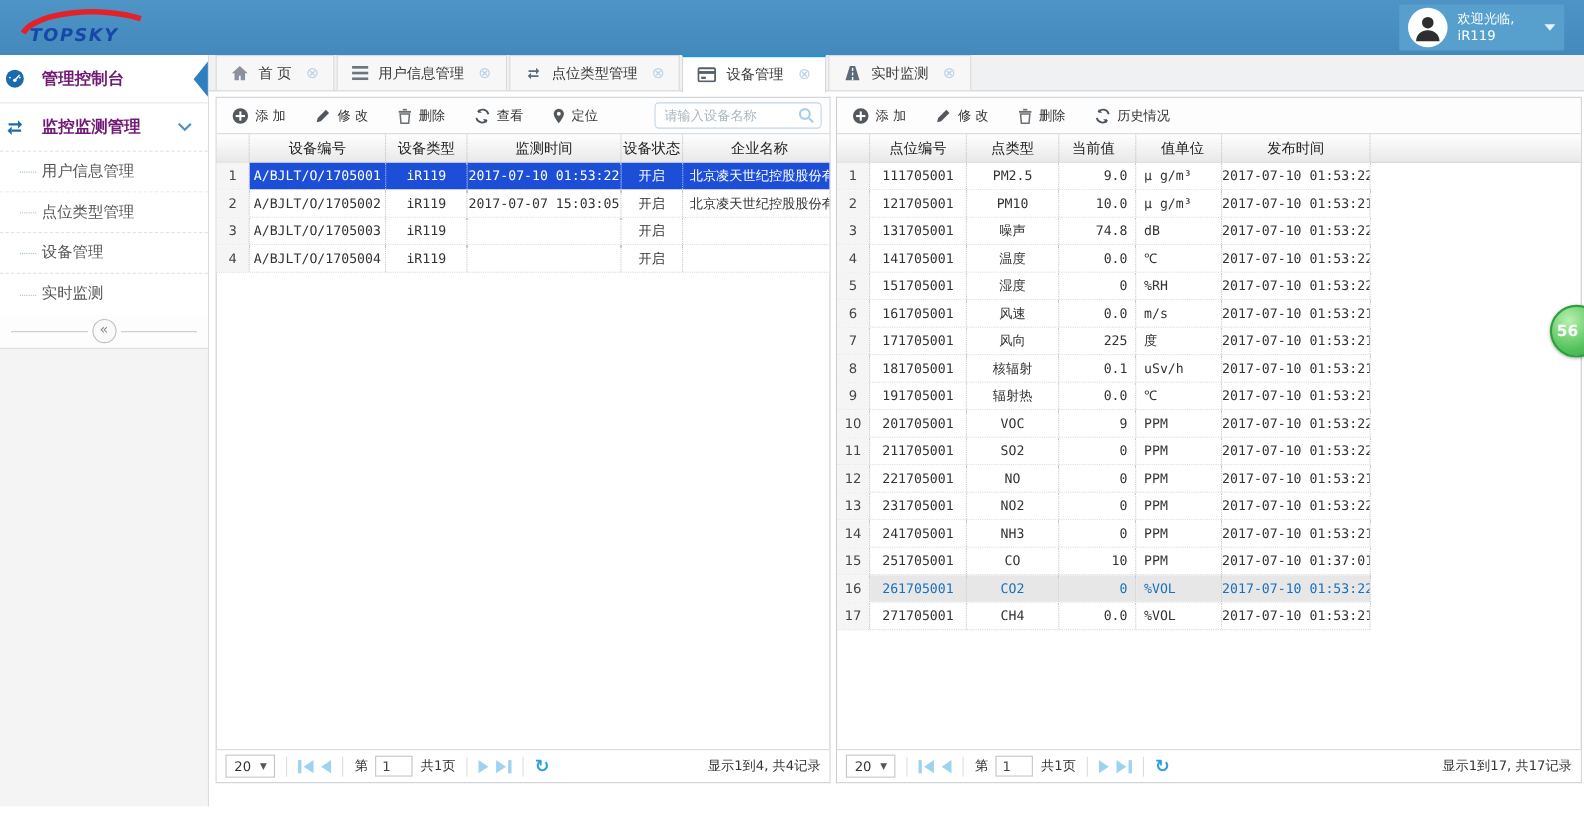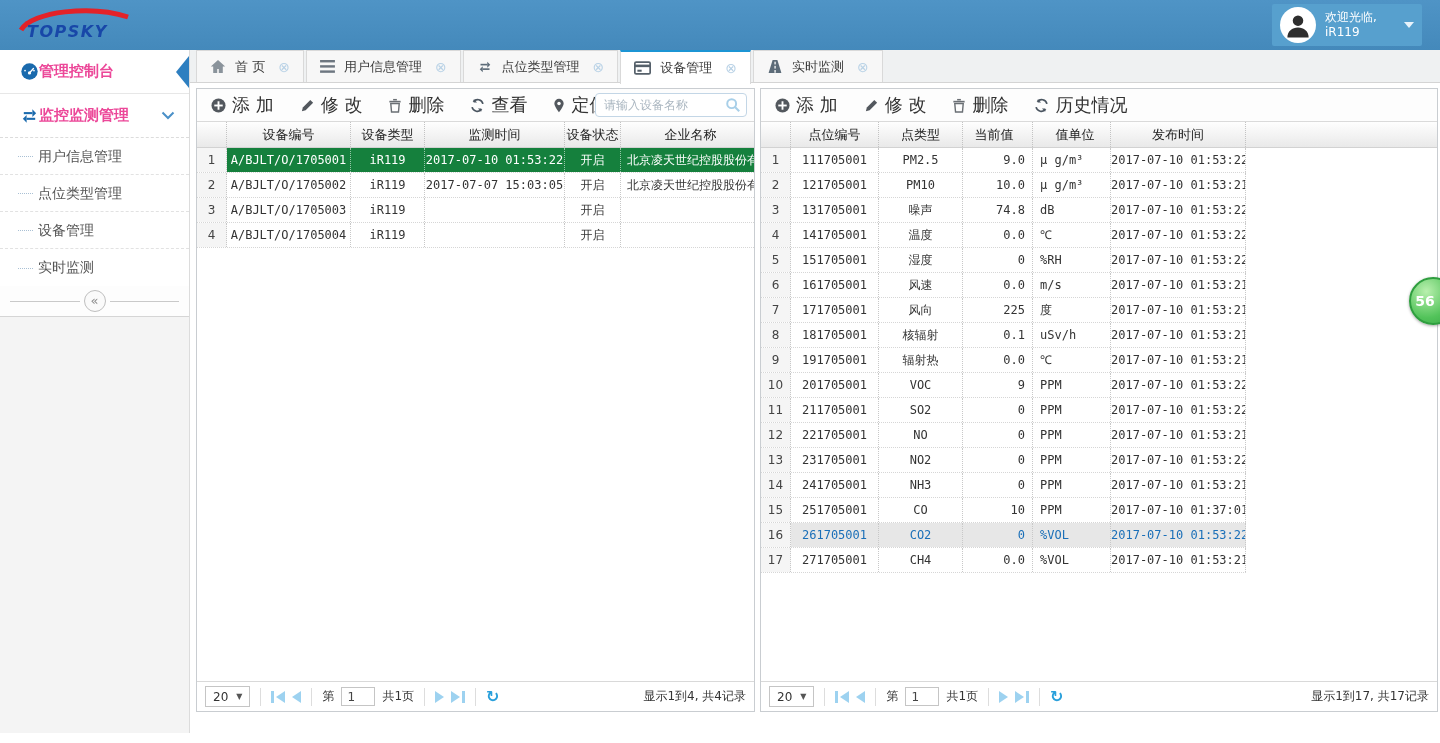--- a/index.html
+++ b/index.html
@@ -18,22 +18,22 @@
   .avatar { width:36px; height:36px; border-radius:50%; background:#fff; display:flex;
     align-items:center; justify-content:center; overflow:hidden; flex:none; }
   .welcome { color:#fff; font-size:12px; line-height:15px; margin-left:9px; white-space:nowrap; }
   .user-caret { width:0; height:0; border:5px solid transparent; border-top:6px solid #e8f3fb;
     margin-left:auto; margin-top:4px; }
 
   
   .sidebar { position:absolute; left:0; top:50px; width:190px; height:683px;
     background:#f4f4f4; border-right:1px solid #dcdcdc; }
   .menu { background:#fff; border-bottom:1px solid #d5d5d5; }
-  .module { position:relative; height:44px; display:flex; align-items:center; 
-    padding-left:20px; font-size:15px; font-weight:bold; color:#ec4899; cursor:pointer; }
+  .module { position:relative; height:44px; display:flex; align-items:center; gap:15px;
+    padding-left:4px; font-size:15px; font-weight:bold; color:#701a75; cursor:pointer; }
   .module.first { border-bottom:1px solid #e7e7e7; }
   .module.open { border-bottom:1px dashed #dcdcdc; }
   .pointer { position:absolute; right:0; top:6px; width:0; height:0;
     border-top:16px solid transparent; border-bottom:16px solid transparent;
     border-right:13px solid #2e7fc0; }
   .chev { margin-left:auto; margin-right:14px; }
   .subitems { position:relative; }
   .treeline { position:absolute; left:18px; top:0; height:130px; border-left:1px dotted #a9c0d4; }
   .subitem { position:relative; height:37px; line-height:36px; padding-left:38px; font-size:14px;
     color:#555; cursor:pointer; border-bottom:1px dashed #e2e2e2; background:#fff; }
@@ -56,40 +56,40 @@
   .tab.active { background:#fff; border-top:2px solid #1c95d4; height:34px; z-index:2; }
   .tab .close { color:#b9d2e6; font-size:14px; margin-left:4px; cursor:pointer; }
   .tab svg { flex:none; }
 
   
   .tpanel { position:absolute; top:38px; height:624px; border:1px solid #c9cdd1; background:#fff; }
   .left-panel  { left:6px;  width:559px; }
   .right-panel { left:570px; width:678px; }
   .toolbar { position:relative; height:33px; border-bottom:1px solid #dadada;
     display:flex; align-items:center; gap:26px; padding-left:14px; background:#fdfdfd; }
-  .tbtn { display:flex; align-items:center; gap:6px; font-size:18px; color:#333; cursor:pointer; white-space:nowrap; }
+  .tbtn { display:flex; align-items:center; gap:6px; font-size:12px; color:#333; cursor:pointer; white-space:nowrap; }
   .searchbox { position:absolute; right:7px; top:4px; }
   .searchbox input { width:152px; height:24px; border:1px solid #c3d6e6; border-radius:4px;
     padding:0 26px 0 8px; font-size:12px; color:#0f172a; outline:none;
     font-family:"DejaVu Sans","Liberation Sans",sans-serif; }
   .searchbox input::placeholder { color:#aab6c0; }
   .searchbox svg { position:absolute; right:6px; top:4px; }
 
   
   .thead { display:flex; height:26px; background:linear-gradient(#fefefe,#e9e9e9);
     border-bottom:1px solid #d2d2d2; font-size:13px; color:#222; }
   .hcell { display:flex; align-items:center; justify-content:center;
     border-right:1px dotted #c3c3c3; cursor:pointer; }
   .trow { display:flex; height:25px; border-bottom:1px dotted #d6d6d6; background:#fff; cursor:pointer; }
   .cell { font-family:"DejaVu Sans Mono","Liberation Mono",monospace; font-size:12px;
     line-height:24px; color:#333; text-align:center; white-space:nowrap; overflow:hidden;
     border-right:1px dotted #c8c8c8; }
   .numcell { background:#f5f5f5; color:#444;
     font-family:"DejaVu Sans","Liberation Sans",sans-serif; }
-  .trow.sel .cell { background:#15803d; color:#fff; border-right-color:rgba(255,255,255,.55); }
+  .trow.sel .cell { background:#1d4ed8; color:#fff; border-right-color:rgba(255,255,255,.55); }
   .trow.sel .numcell { background:#f5f5f5; color:#444; border-right-color:#c8c8c8; }
   .trow.hl .cell { background:#e7e7e7; color:#1a6fb8; }
   .trow.hl .numcell { background:#f5f5f5; color:#444; }
 
   .left-panel .c-num{width:30px;} .left-panel .c-code{width:124px;}
   .left-panel .c-type{width:74px;} .left-panel .c-time{width:140px;}
   .left-panel .c-status{width:56px;}
   .left-panel .c-company{flex:1; border-right:none; text-align:left; padding-left:6px;}
 
   .right-panel .c-num{width:30px;} .right-panel .c-code{width:88px;}

